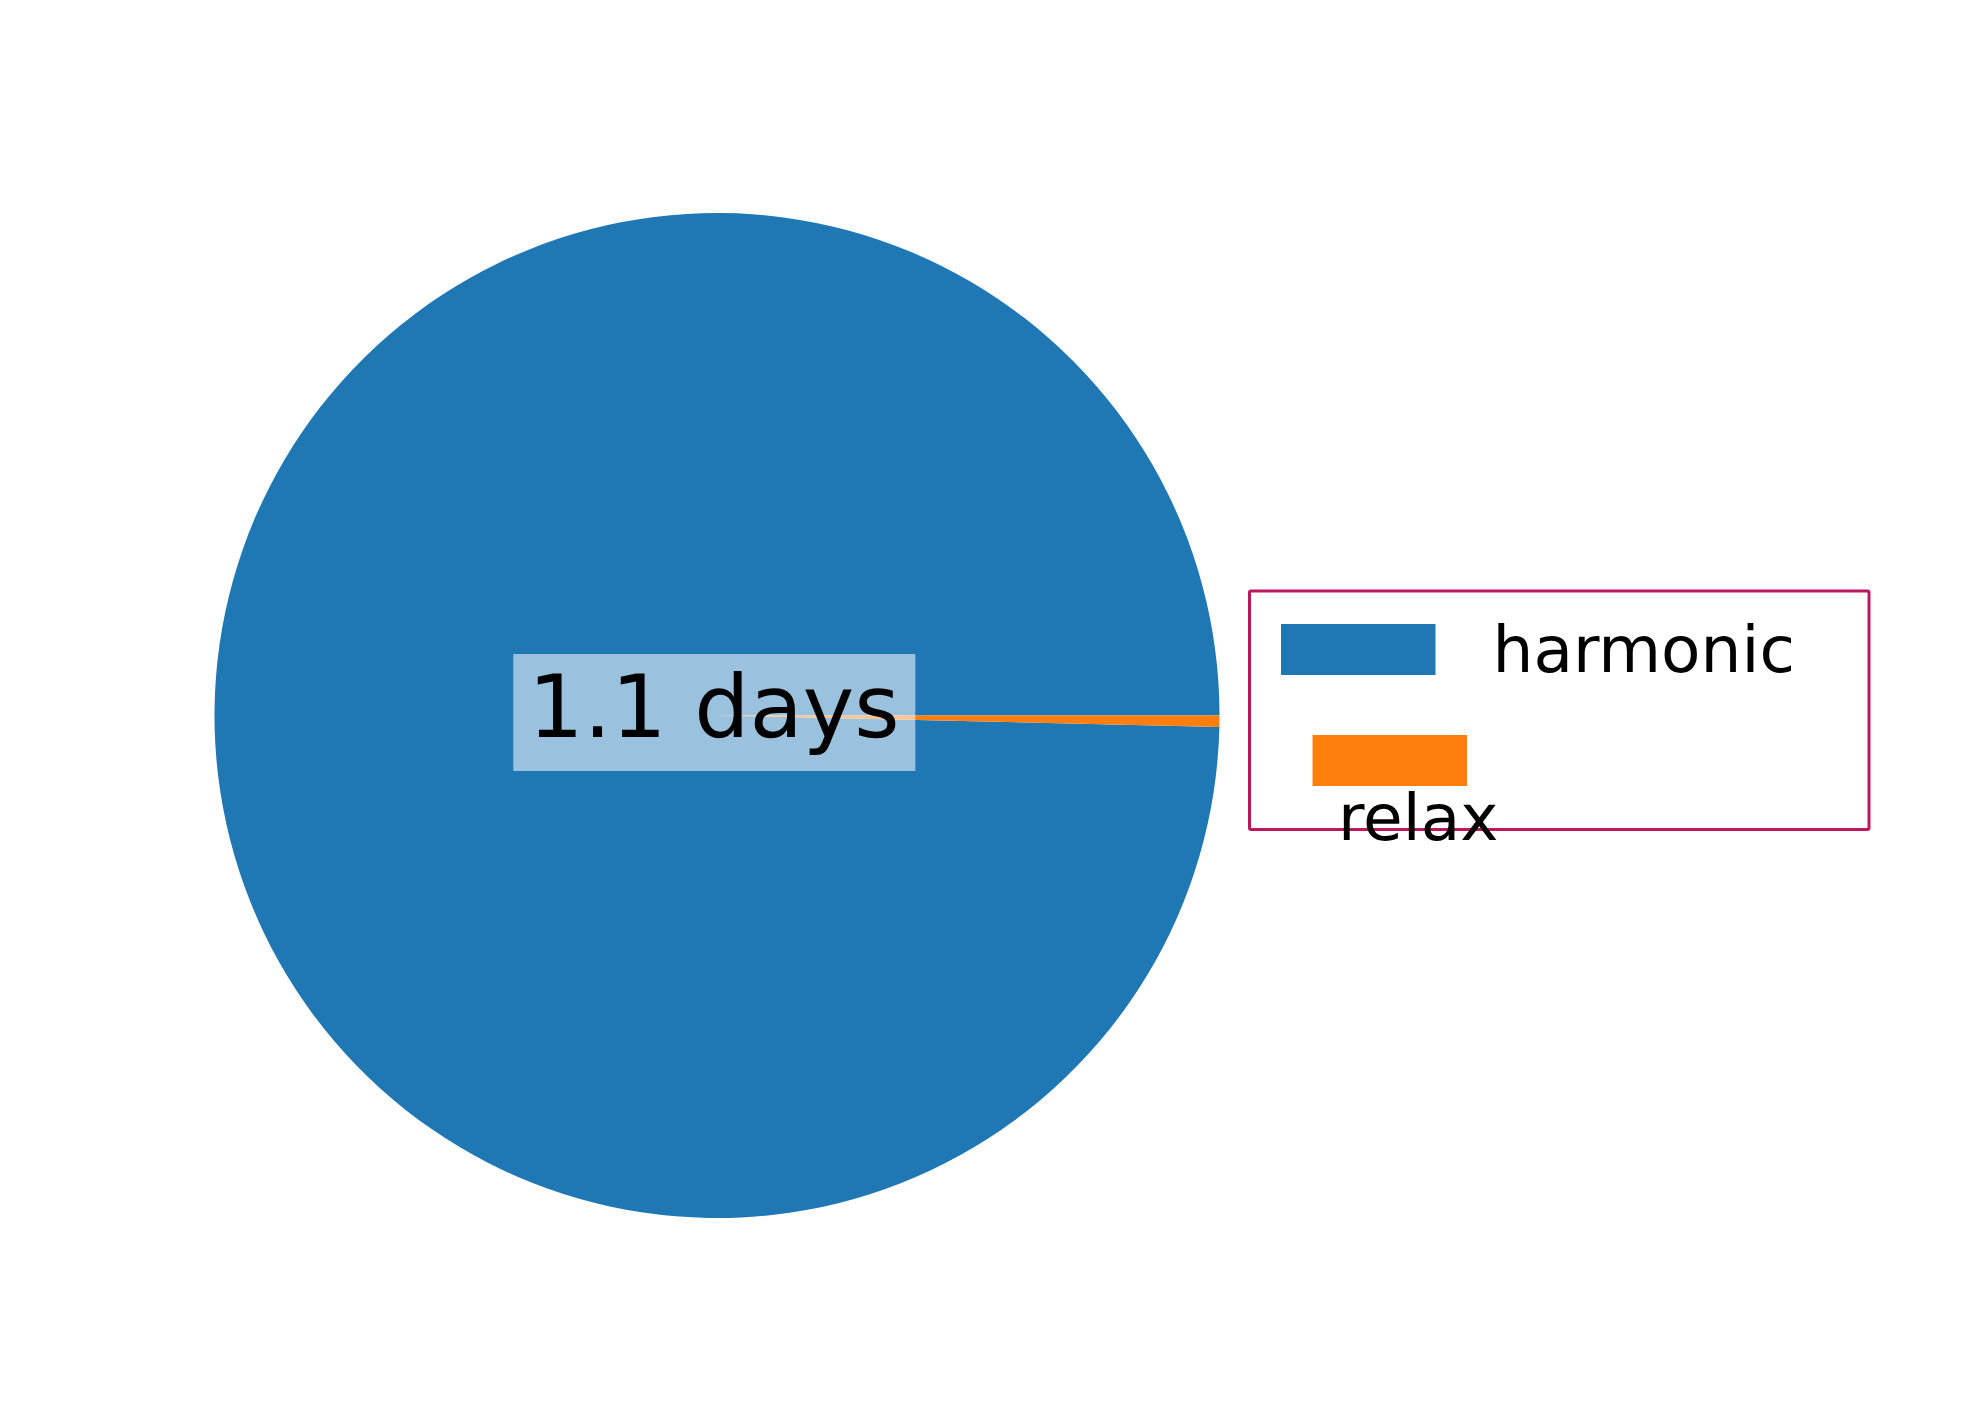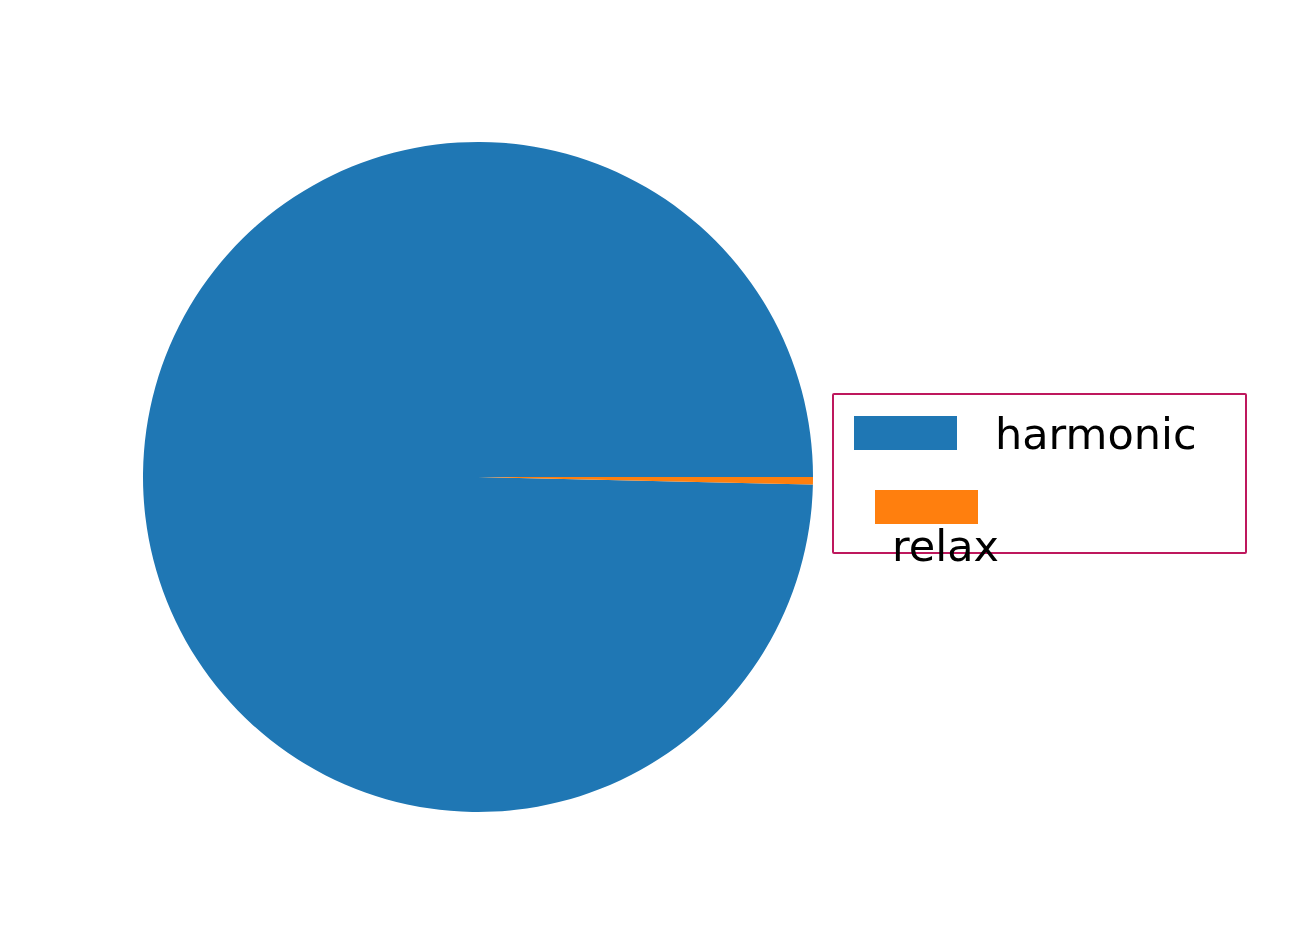--- a/index.html
+++ b/index.html
@@ -90,20 +90,21 @@
 
 <div id="figure">
 
   <div id="pie-axes">
     <svg id="pie-svg" width="1307" height="951">
       <path id="wedge-harmonic" d="M 478 477 L 813 477 A 335 335 0 1 0 812.913774123104 484.60025674688194 Z" fill="#1f77b4"></path>
       <path id="wedge-relax" d="M 478 477 L 812.913774123104 484.60025674688194 A 335 335 0 0 0 813 477.00000000000006 Z" fill="#ff7f0e"></path>
     </svg>
   </div>
 
+  <div id="wedge-label-harmonic" class="wedge-label" style="left: 476px; top: 475px;">1.1 days</div>
 
   <div id="legend">
 
     <div class="legend-row row-0">
       <span class="legend-swatch" id="legend-swatch-0" style="background: rgb(31, 119, 180);"></span>
       <span class="legend-label">harmonic</span>
     </div>
 
     <div class="legend-row row-1">
       <span class="legend-swatch" id="legend-swatch-1" style="background: rgb(255, 127, 14);"></span>

